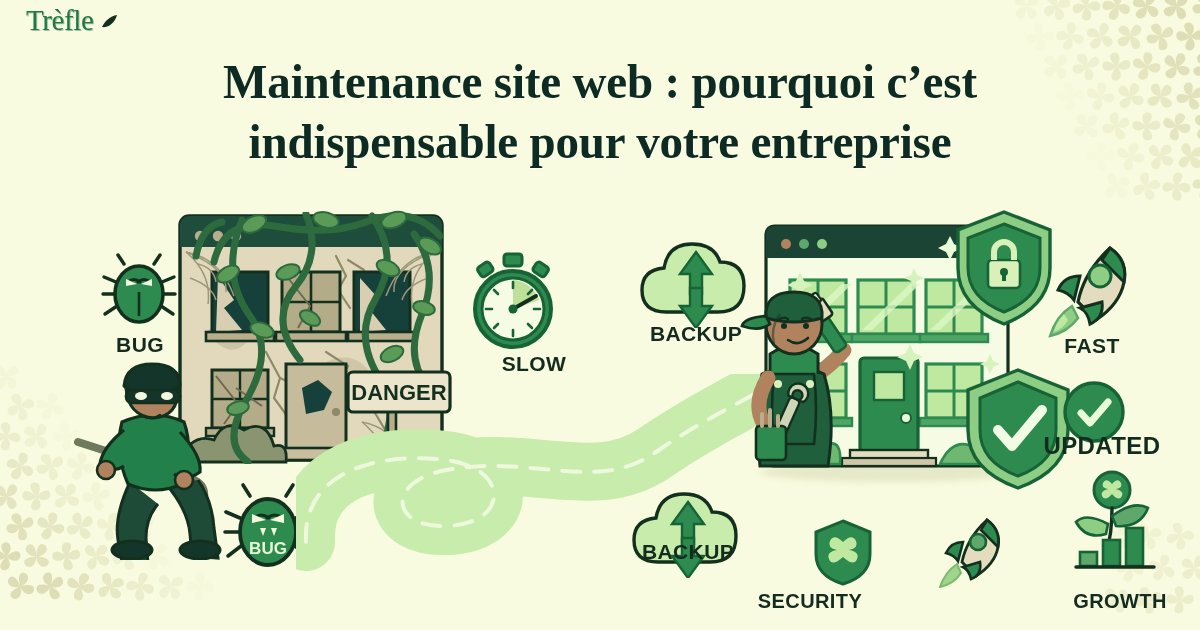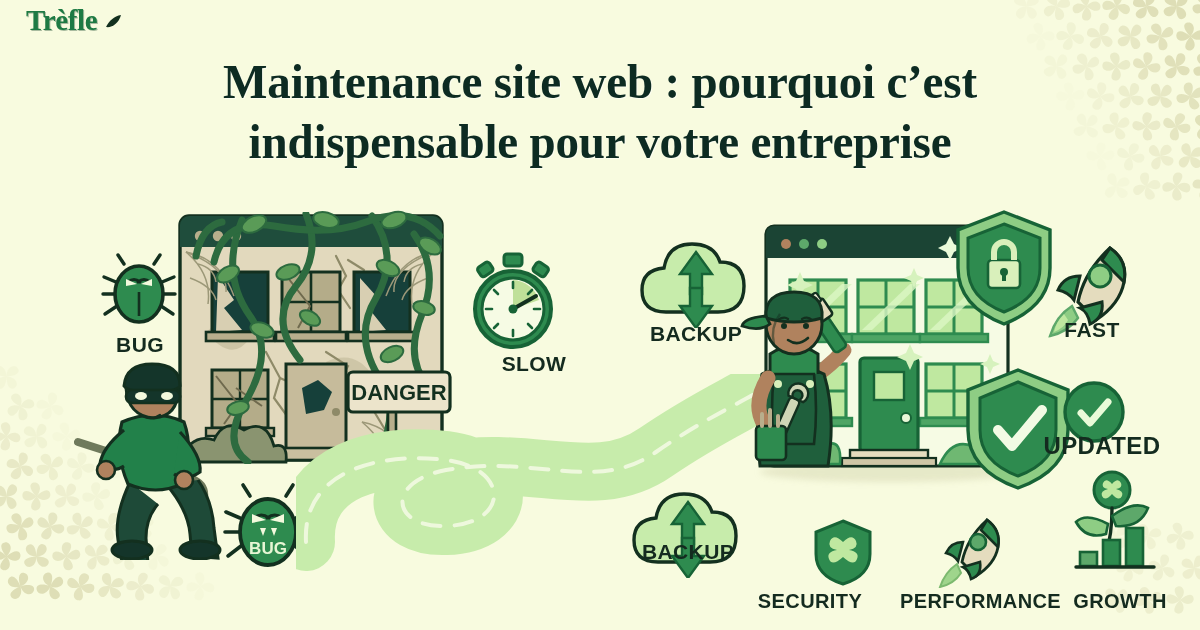--- a/index.html
+++ b/index.html
@@ -10,21 +10,21 @@
   }
   #stage{position:relative;width:1200px;height:630px;overflow:hidden;background:#f8fbdf;}
 
   
   .clover-field{position:absolute;pointer-events:none;}
   .clover{position:absolute;opacity:.85;}
 
   
   #logo{position:absolute;left:26px;top:6px;display:flex;align-items:center;gap:2px;}
   #logo .word{
-    font-family:"Liberation Serif",serif;font-weight:bold;font-size:29px;
+    font-family:"Liberation Serif",serif;font-weight:normal;font-size:29px;
     color:#1d7a43;letter-spacing:-.4px;line-height:1;
     text-shadow:1px 1px 0 rgba(20,70,40,.35);
   }
 
   
   #title{
     position:absolute;left:0;right:0;top:52px;text-align:center;
     font-family:"Liberation Serif",serif;font-weight:bold;
     color:#0d2b22;font-size:49px;line-height:1.22;
     letter-spacing:-.2px;
@@ -654,21 +654,21 @@
 
   <svg class="art" style="left:1044px;top:240px" width="96" height="104" viewBox="0 0 96 104">
     <path d="M66 8 q18 12 14 34 q-4 22 -28 38 l-18 -18 q6 -30 32 -54z" fill="#e4dcbe" stroke="#13301f" stroke-width="3.2"></path>
     <path d="M66 8 q18 12 14 34 l-22 -22z" fill="#2e8b4f" stroke="#13301f" stroke-width="3"></path>
     <path d="M36 36 q-16 0 -22 14 q10 2 16 10z" fill="#2e8b4f" stroke="#13301f" stroke-width="3"></path>
     <path d="M58 62 q2 16 -12 22 q-2 -12 -10 -16z" fill="#2e8b4f" stroke="#13301f" stroke-width="3"></path>
     <circle cx="56" cy="36" r="11" fill="#8ecd84" stroke="#176336" stroke-width="3"></circle>
     <path d="M28 66 q-16 10 -22 30 q18 -4 28 -18z" fill="#8ecd84" stroke="#5da86a" stroke-width="2.4"></path>
     <path d="M20 74 q-8 8 -10 18 q10 -4 14 -12z" fill="#bfe8a0"></path>
   </svg>
-  <div class="lbl" style="left:1044px;top:318px;width:96px;font-size:21px">FAST</div>
+  <div class="lbl" style="left:1044px;top:334px;width:96px;font-size:21px">FAST</div>
 
   <svg class="art" style="left:1062px;top:380px" width="64" height="64" viewBox="0 0 64 64">
     <circle cx="32" cy="32" r="29" fill="#2e8b4f" stroke="#176336" stroke-width="3.4"></circle>
     <path d="M19 33 L28 43 L46 22" fill="none" stroke="#eafbd9" stroke-width="7" stroke-linecap="round" stroke-linejoin="round"></path>
   </svg>
   <div class="lbl" style="left:1042px;top:432px;width:120px;font-size:24px">UPDATED</div>
 
   <svg class="art" style="left:812px;top:518px" width="62" height="68" viewBox="0 0 62 68">
     <path d="M31 3 L58 14 v22 q0 22 -27 30 Q4 58 4 36 V14 Z" fill="#2e8b4f" stroke="#176336" stroke-width="3"></path>
     <g fill="#bfe8a0">
@@ -678,21 +678,20 @@
   <div class="lbl" style="left:748px;top:590px;width:124px;font-size:20px">SECURITY</div>
 
   <svg class="art" style="left:935px;top:516px" width="72" height="72" viewBox="0 0 72 72">
     <path d="M52 4 q14 10 11 27 q-3 17 -22 29 l-14 -14 q5 -24 25 -42z" fill="#e4dcbe" stroke="#13301f" stroke-width="2.8"></path>
     <path d="M52 4 q14 10 11 27 l-17 -17z" fill="#2e8b4f" stroke="#13301f" stroke-width="2.6"></path>
     <path d="M28 26 q-12 0 -17 11 q8 2 12 8z" fill="#2e8b4f" stroke="#13301f" stroke-width="2.6"></path>
     <path d="M45 46 q2 13 -9 17 q-2 -9 -8 -12z" fill="#2e8b4f" stroke="#13301f" stroke-width="2.6"></path>
     <circle cx="43" cy="26" r="8" fill="#5da86a" stroke="#176336" stroke-width="2.6"></circle>
     <path d="M22 48 q-12 8 -17 23 q14 -3 21 -14z" fill="#9fd58c" stroke="#7cb96f" stroke-width="2"></path>
   </svg>
-  <div class="lbl" style="left:900px;top:590px;width:146px;font-size:20px">PERFORMANCE</div>
 
   <svg class="art" style="left:1074px;top:470px" width="104" height="112" viewBox="0 0 104 112">
     <circle cx="38" cy="20" r="18" fill="#2e8b4f" stroke="#176336" stroke-width="3"></circle>
     <path d="M38 14 q-6 -7 -9 -1 q-2 5 5 6 q-8 2 -6 7 q3 6 10 -2 q7 8 10 2 q2 -5 -6 -7 q7 -1 5 -6 q-3 -6 -9 1z" fill="#bfe8a0"></path>
     <path d="M38 38 q0 28 -6 44" fill="none" stroke="#13301f" stroke-width="3.4" stroke-linecap="round"></path>
     <path d="M38 46 q22 -16 36 -8 q-8 20 -32 18z" fill="#5da86a" stroke="#176336" stroke-width="2.6"></path>
     <path d="M34 54 q-22 -12 -32 -2 q10 18 30 12z" fill="#8ecd84" stroke="#176336" stroke-width="2.6"></path>
     <rect x="6" y="82" width="17" height="14" fill="#5da86a" stroke="#176336" stroke-width="2.6"></rect>
     <rect x="29" y="70" width="17" height="26" fill="#2e8b4f" stroke="#176336" stroke-width="2.6"></rect>
     <rect x="52" y="58" width="17" height="38" fill="#2e8b4f" stroke="#176336" stroke-width="2.6"></rect>

